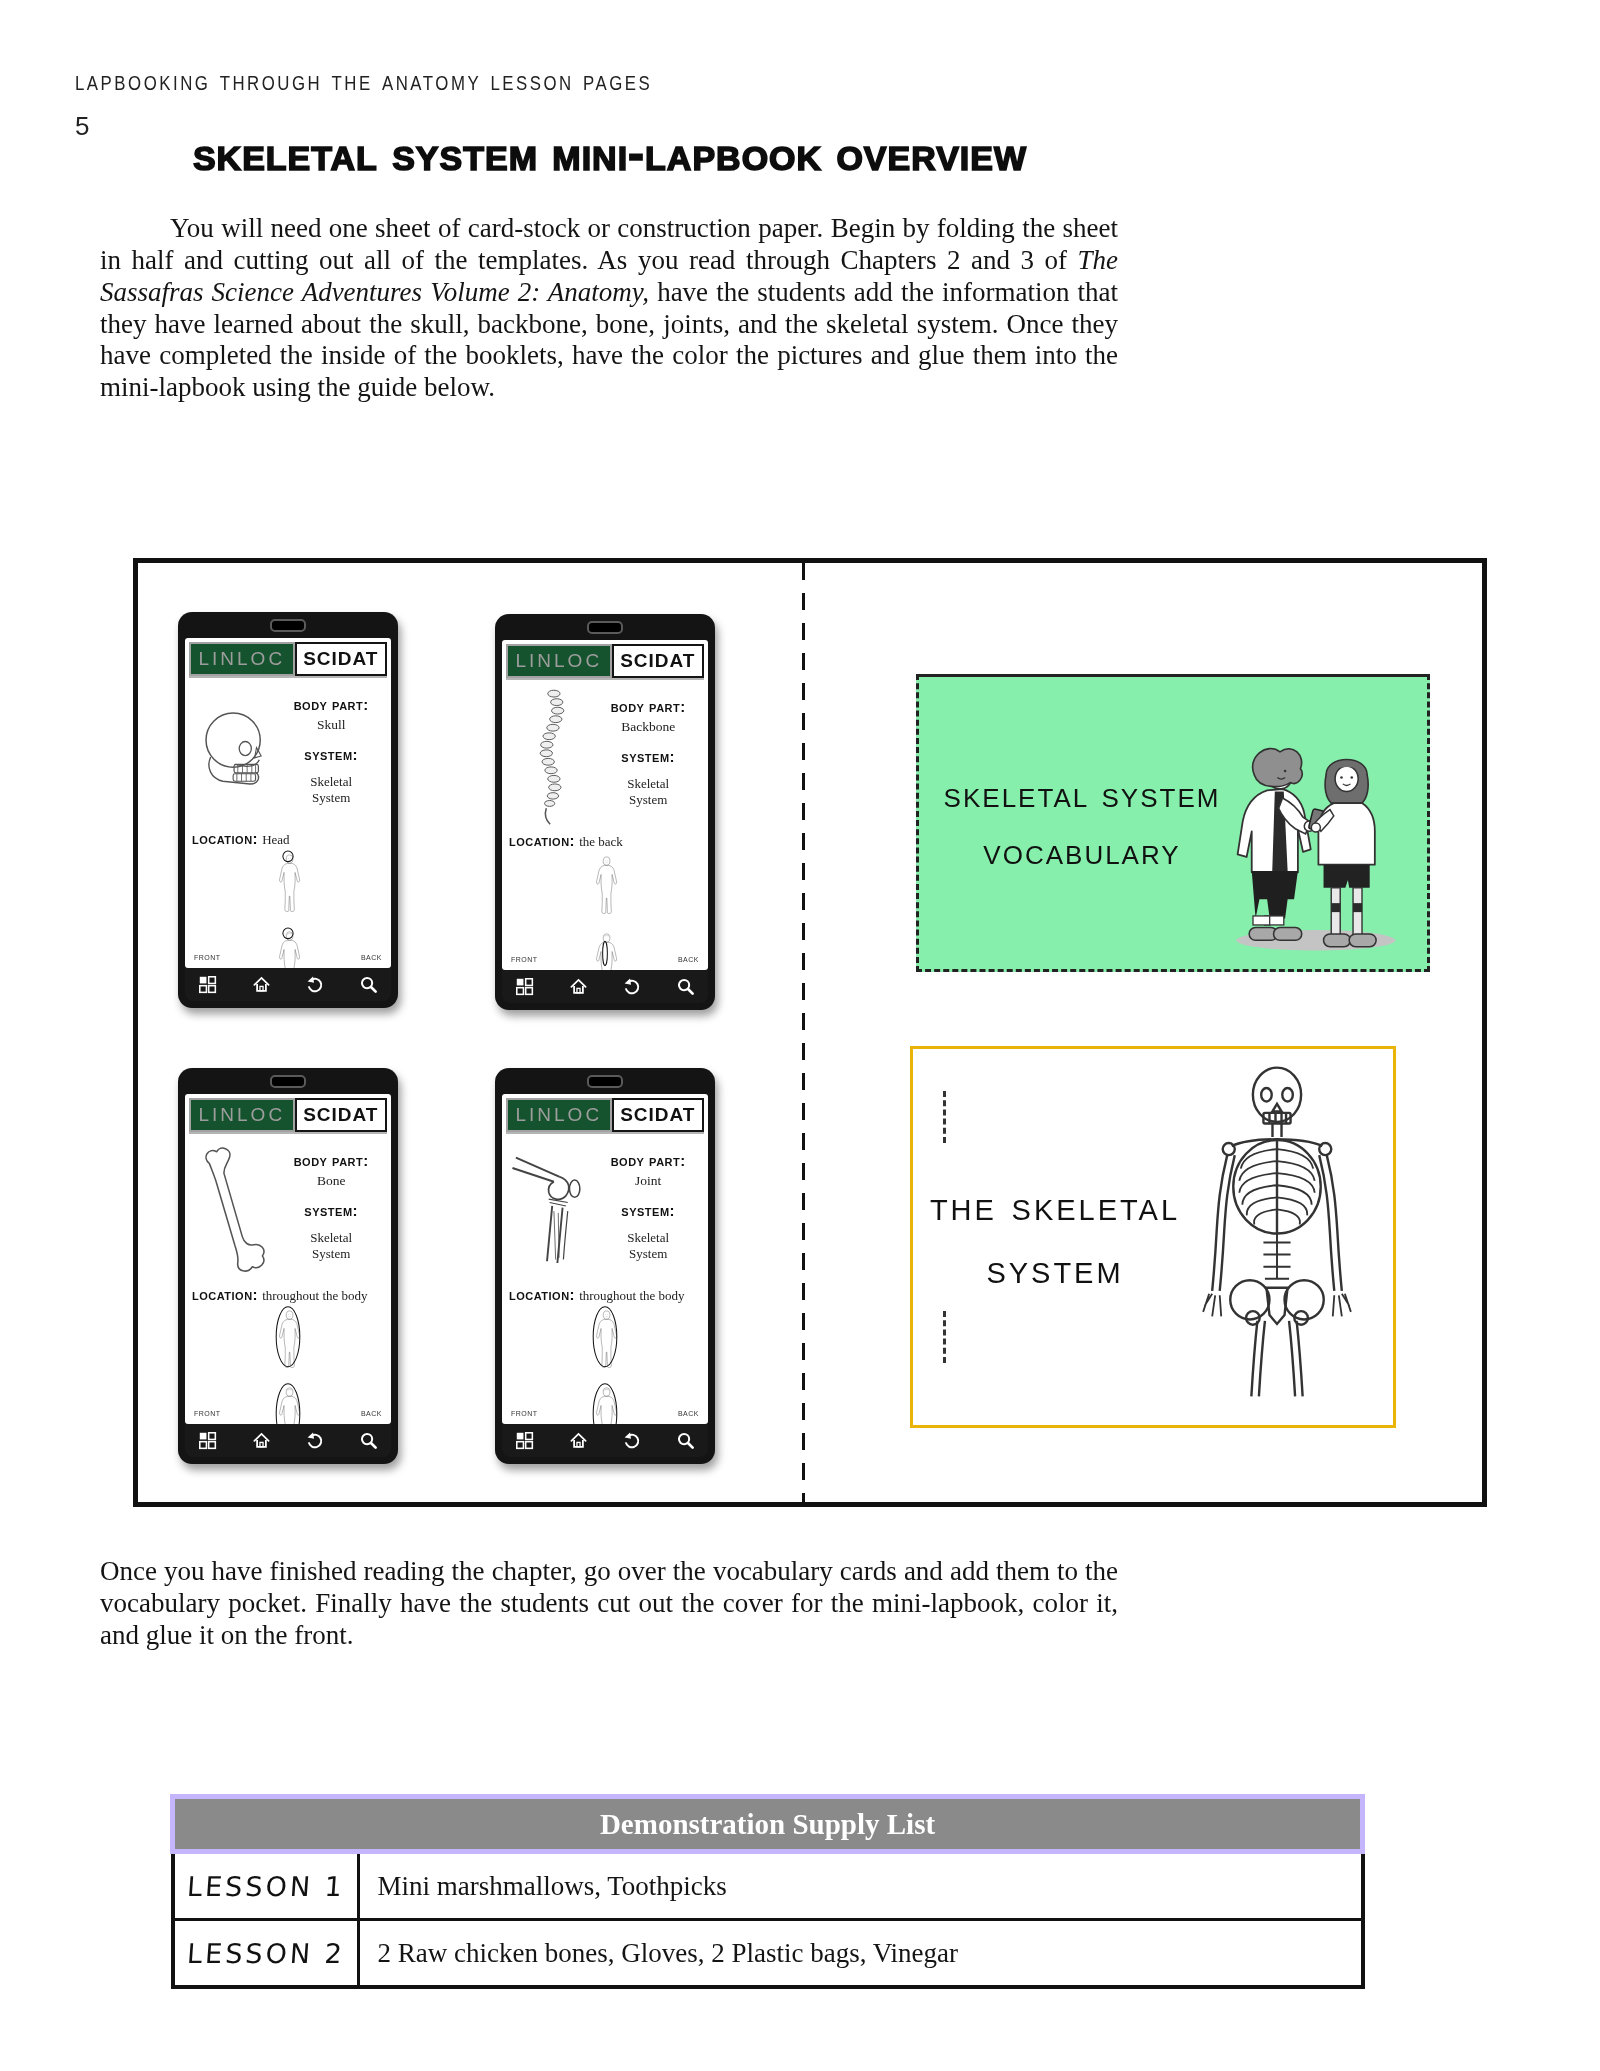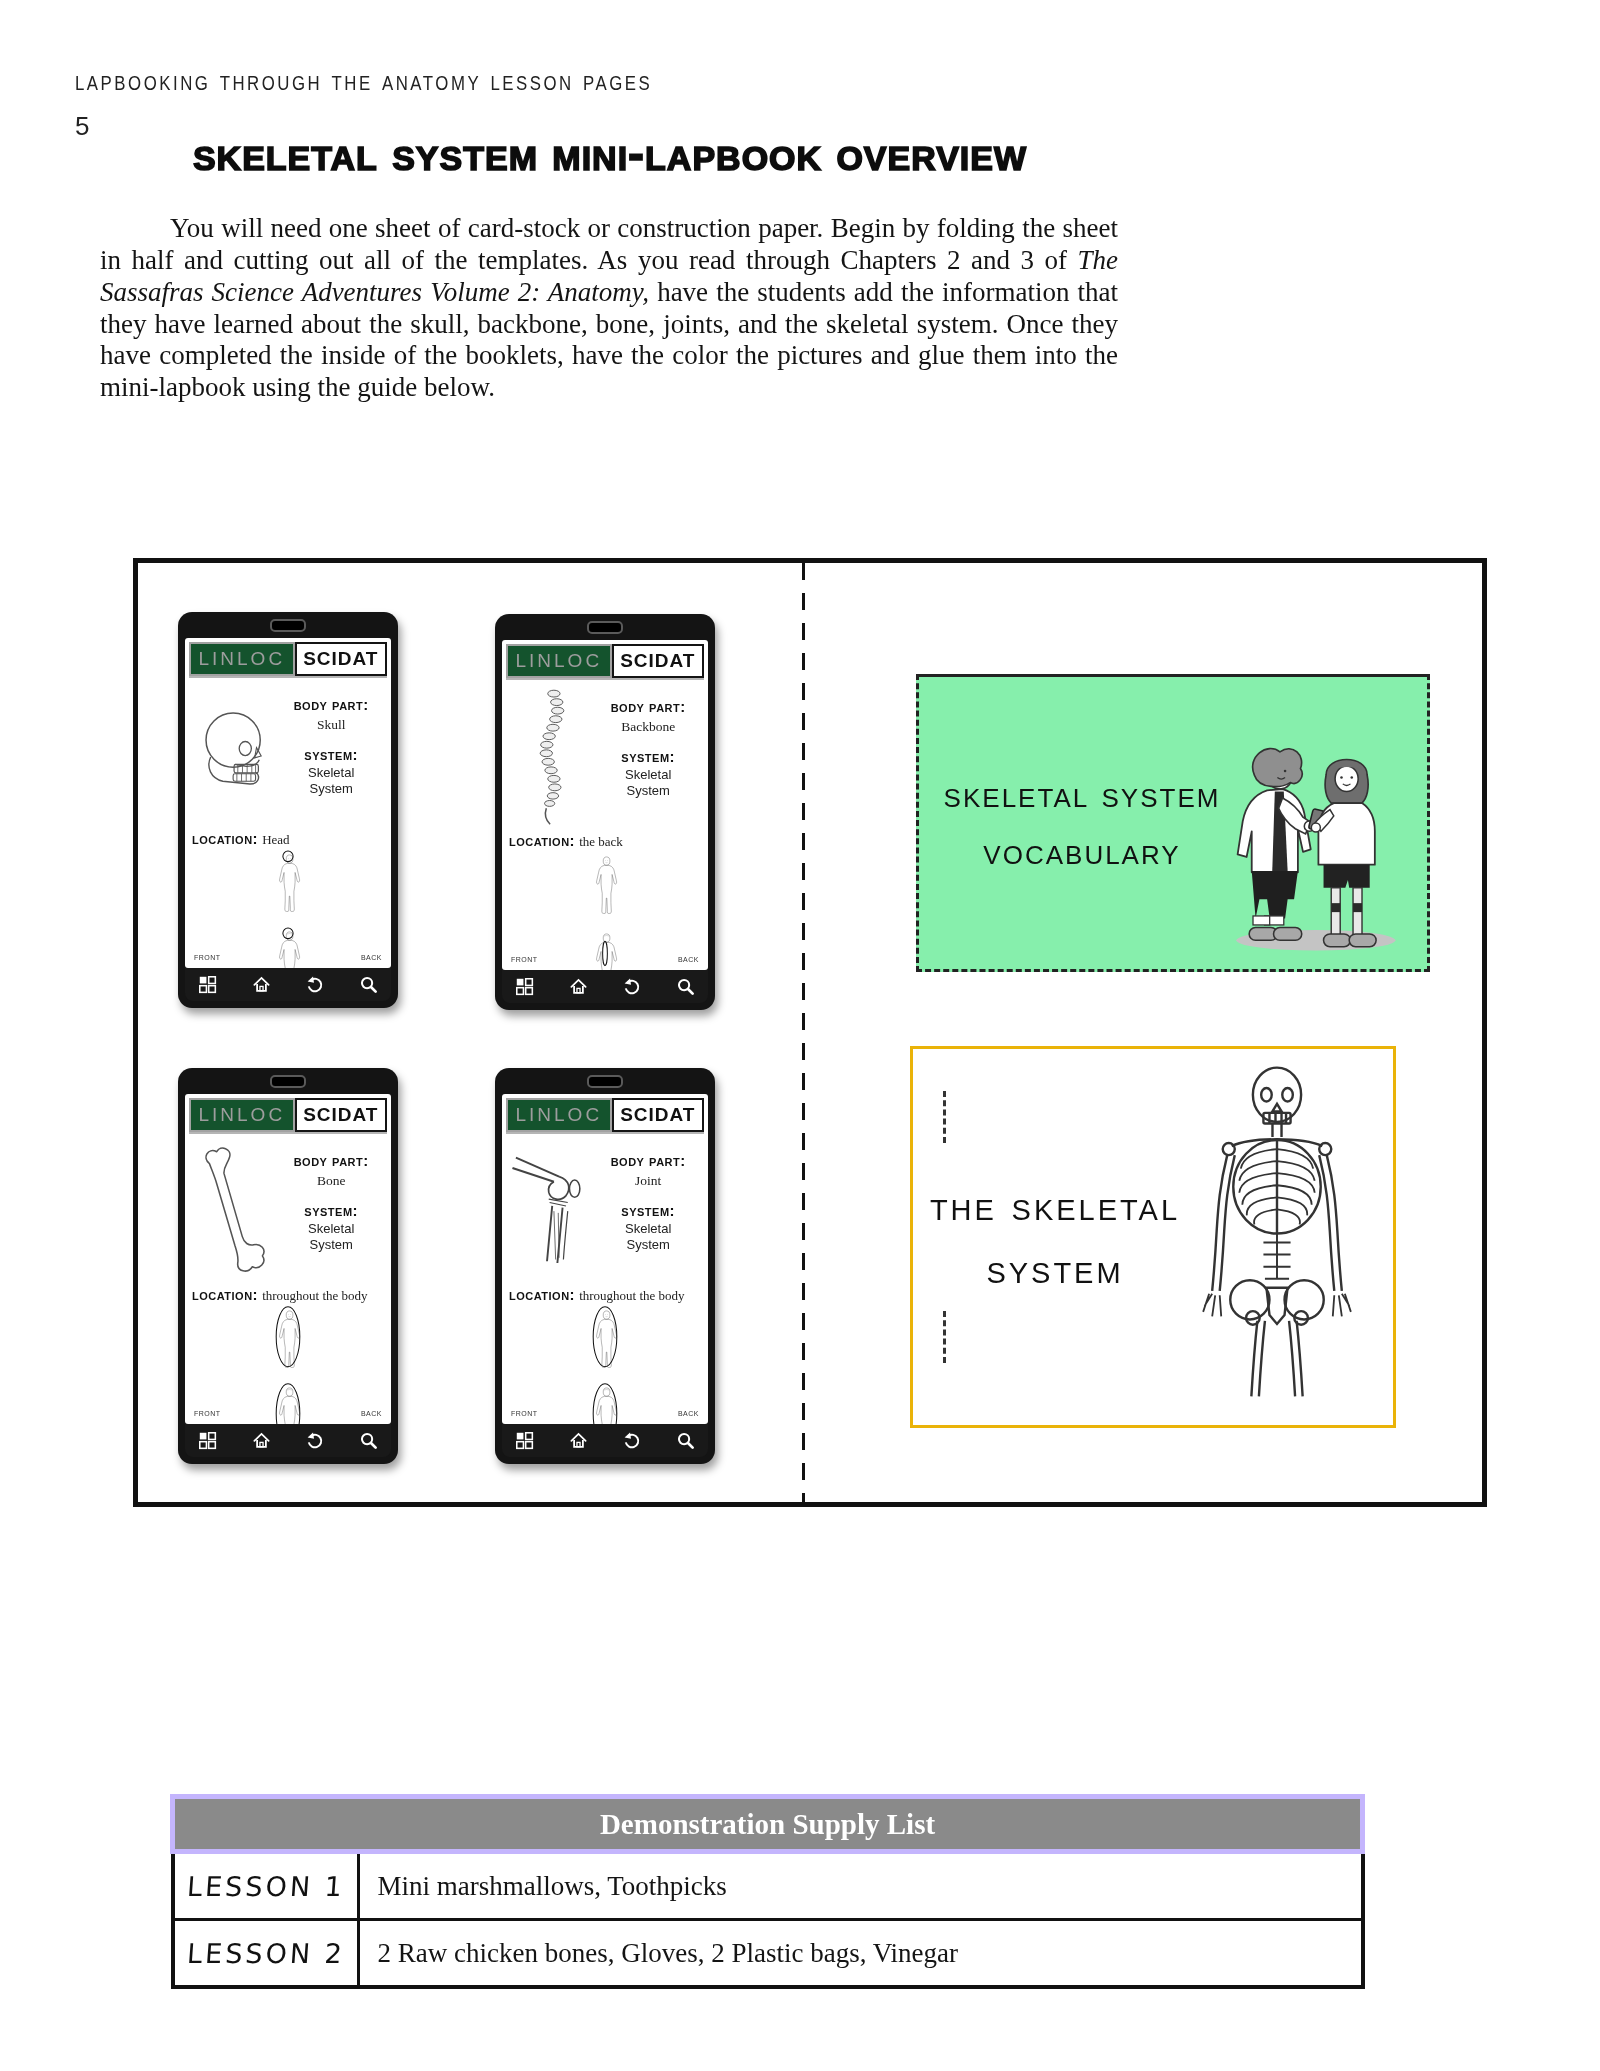--- a/index.html
+++ b/index.html
@@ -41,21 +41,21 @@
               font-size:19px;letter-spacing:1px;text-transform:uppercase;}
   .tabstrip{height:2px;background:#b5b5b5;margin:0 4px;}
   .ph-content{position:relative;padding:4px 7px 0 7px;}
   .top-row{display:flex;height:148px;}
   .pic{width:45%;display:flex;align-items:center;justify-content:center;}
   .pic svg{display:block;}
   .info{flex:1;text-align:center;padding-top:14px;}
   .lbl{font-family:"Liberation Sans",sans-serif;font-weight:bold;font-variant:small-caps;text-transform:lowercase;
        font-size:15px;letter-spacing:.5px;color:#111;}
   .val-serif{font-size:13.5px;margin-top:4px;color:#222;}
-  .val-sans{font-family:Liberation Sans, sans-serif;font-size:13px;line-height:1.25;margin-top:2px;color:#222;
+  .val-sans{font-family:Liberation Serif, serif;font-size:13px;line-height:1.25;margin-top:11px;color:#222;
             width:72px;margin-left:auto;margin-right:auto;}
   .gap{height:13px;}
   .loc-row{white-space:nowrap;}
   .loc-row .lbl{font-size:15px;}
   .loc-val{font-size:13px;color:#222;}
   .bodies{position:relative;display:flex;justify-content:center;gap:14px;margin-top:2px;height:140px;flex-direction:column;}
   .bodies svg{height:136px;width:auto;}
   .fb{position:absolute;bottom:28px;font-family:"Liberation Sans",sans-serif;font-variant:small-caps;text-transform:lowercase;
       font-size:10.5px;letter-spacing:.5px;color:#333;}
   .fb.front{left:2px;}
@@ -486,20 +486,21 @@
             <circle cx="49" cy="170" r="4.5"></circle>
               <circle cx="81" cy="170" r="4.5"></circle>
             <path d="M52,172 C50,190 49,205 48,222 M57,172 C55,190 54,205 53,222"></path>
             <path d="M78,172 C80,190 81,205 82,222 M73,172 C75,190 76,205 77,222"></path>
           </g>
         </svg>
       </div>
     </div>
   </div>
 
+  <div class="para p2">Once you have finished reading the chapter, go over the vocabulary cards and add them to the vocabulary pocket.  Finally have the students cut out the cover for the mini-lapbook, color it, and glue it on the front.</div>
 
   <table class="supply">
     <thead>
       <tr>
           <th colspan="2">Demonstration Supply List</th>
         </tr>
     </thead>
     <tbody>
       <tr>
         <td class="lesson-cell">LESSON 1</td>

